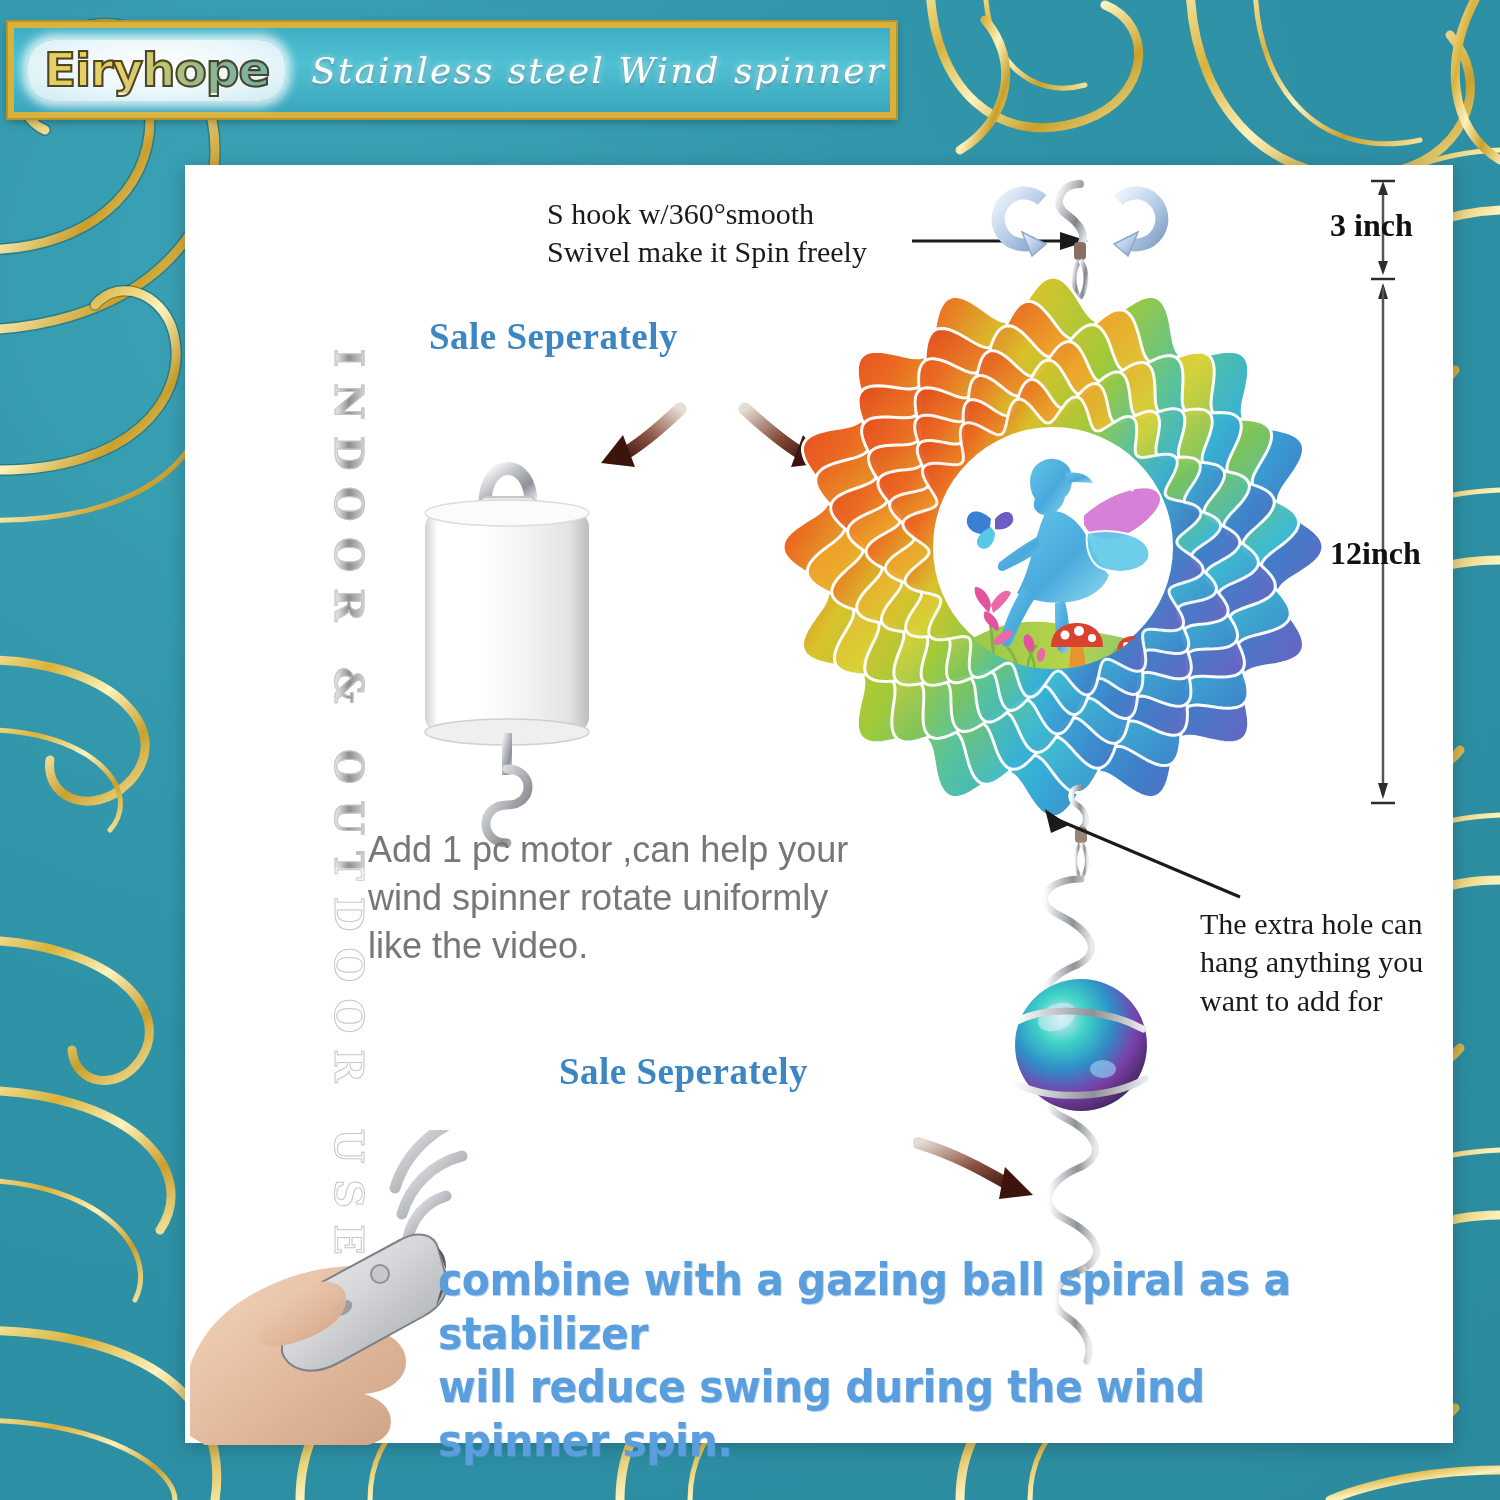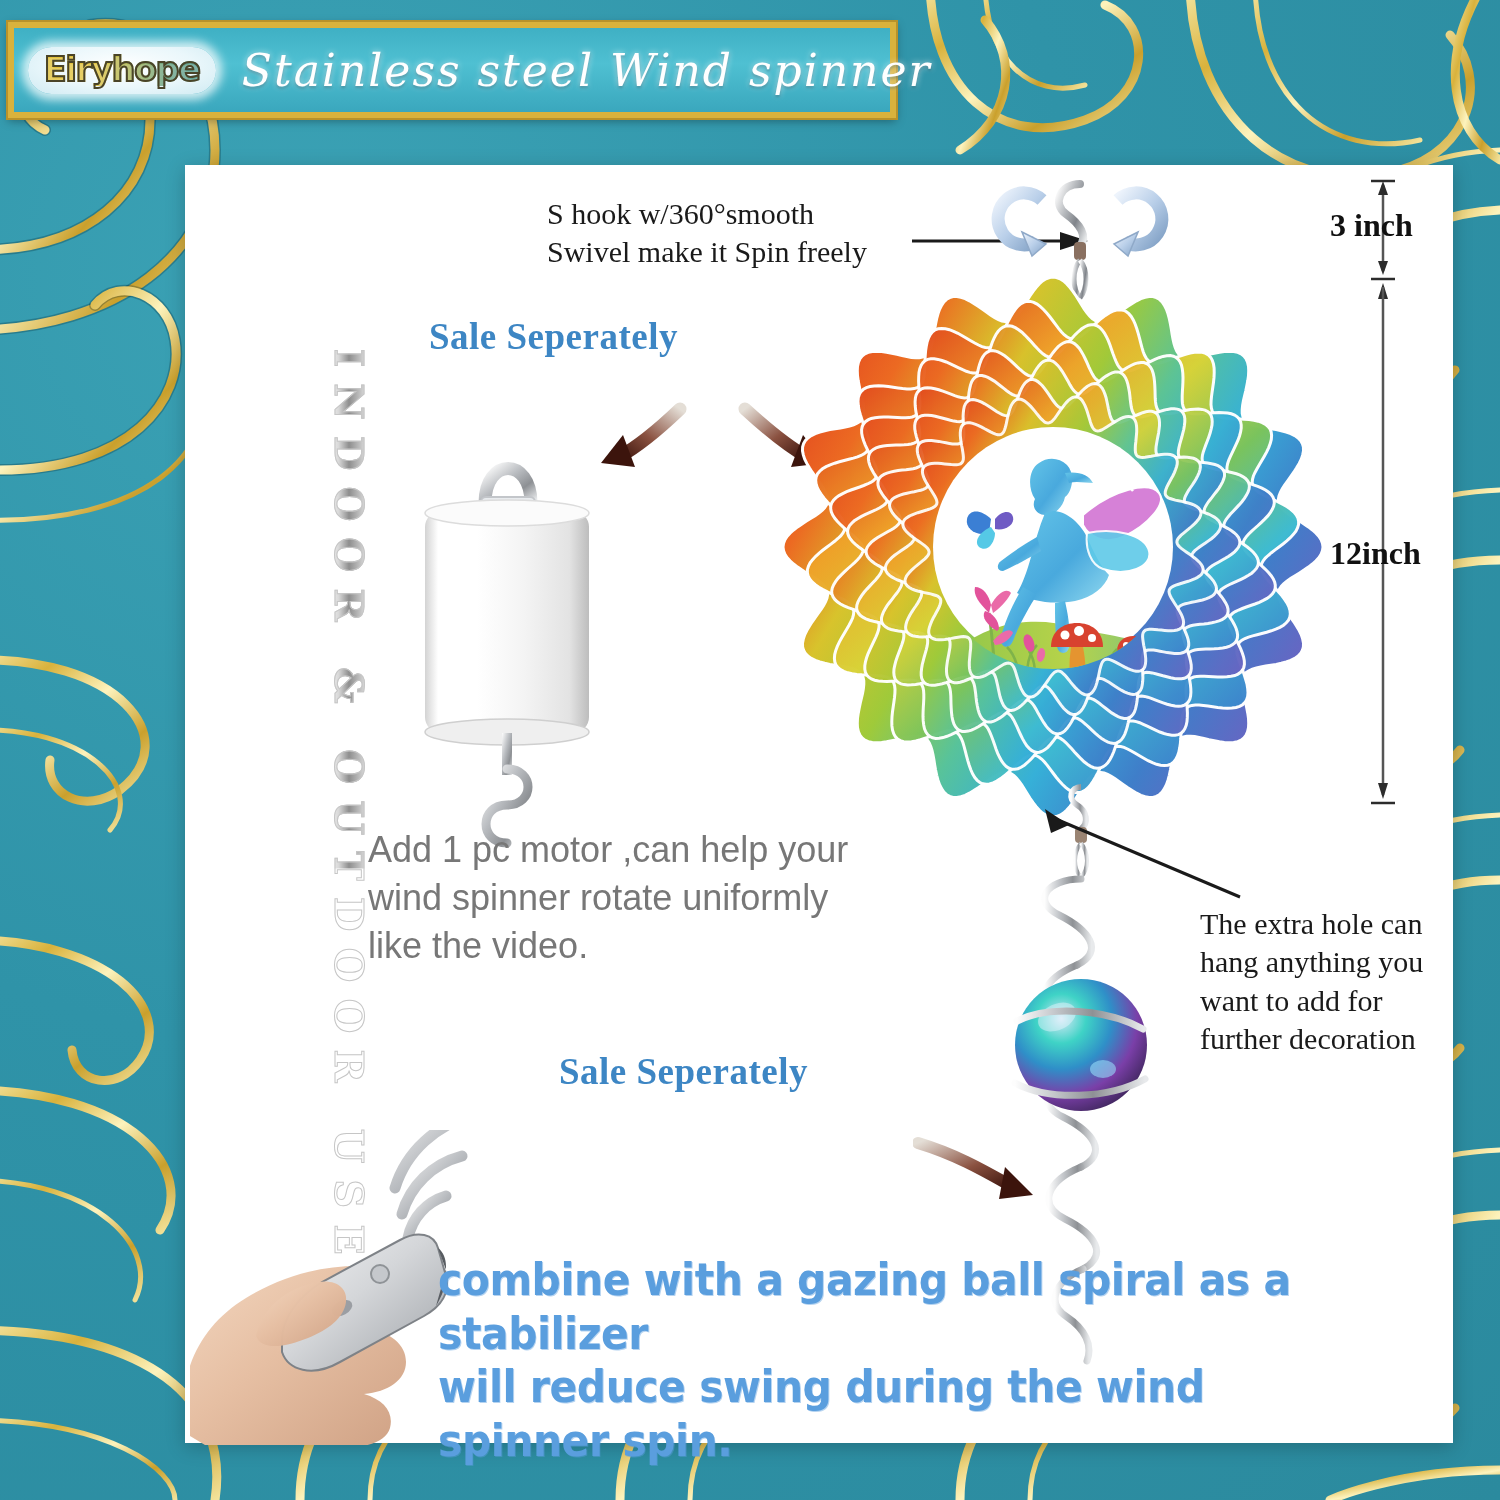--- a/index.html
+++ b/index.html
@@ -25,30 +25,30 @@
     box-shadow:0 0 0 2px #b8922a, 0 3px 9px rgba(0,0,0,.35);
     display:flex;align-items:center;box-sizing:border-box;padding-left:14px;
   }
   #logo{
     position:relative;display:inline-block;padding:6px 16px 8px 16px;
     border-radius:26px;
     background:radial-gradient(ellipse at 50% 40%,#ffffff 0%,#eaf7fb 55%,#cfeaf2 100%);
     box-shadow:0 0 10px 6px rgba(255,255,255,.75);
   }
   #logo-text{
-    font-family:"DejaVu Sans",sans-serif;font-weight:bold;font-size:33px;
+    font-family:"DejaVu Sans",sans-serif;font-weight:bold;font-size:47px;
     letter-spacing:-1px;
     background:linear-gradient(95deg,#e3c23c 0%,#e0c340 34%,#a9b458 55%,#69a282 78%,#5c9e94 100%);
     -webkit-background-clip:text;background-clip:text;color:transparent;
     -webkit-text-stroke:2px #4a4428;
     text-shadow:0 2px 0 rgba(255,255,255,.2);
     line-height:1;display:block;
   }
   #banner-title{
-    font-family:"DejaVu Serif",serif;font-style:italic;font-size:44px;color:#ffffff;
+    font-family:"DejaVu Serif",serif;font-style:italic;font-size:36px;color:#ffffff;
     margin-left:26px;letter-spacing:2px;
     text-shadow:0 0 6px rgba(255,255,255,.65),0 2px 3px rgba(0,60,80,.45);
     white-space:nowrap;
   }
 
   
   #card{
     position:absolute;left:185px;top:165px;width:1268px;height:1278px;
     background:#ffffff;box-shadow:0 4px 18px rgba(0,0,0,.22);
   }
@@ -416,21 +416,20 @@
 
   <svg style="position:absolute;left:840px;top:640px;width:220px;height:100px;" viewBox="0 0 220 100">
     <line x1="215" y1="92" x2="26" y2="12" stroke="#1a1a1a" stroke-width="3"></line>
     <polygon points="20,4 44,20 26,28" fill="#1a1a1a"></polygon>
   </svg>
 
   <div class="serif-note" style="position:absolute;left:988px;top:740px;width:300px;">
     <div>The extra hole can</div>
     <div>hang anything you</div>
     <div>want to add for</div>
-    <div>further decoration</div>
   </div>
 
   <svg style="position:absolute;left:1176px;top:12px;width:40px;height:640px;" viewBox="0 0 40 640">
 
     <line x1="10" y1="4" x2="34" y2="4" stroke="#2c2c2c" stroke-width="2.5"></line>
     <line x1="22" y1="8" x2="22" y2="94" stroke="#555" stroke-width="2.5"></line>
     <polygon points="22,4 17,18 27,18" fill="#2c2c2c"></polygon>
     <polygon points="22,98 17,84 27,84" fill="#2c2c2c"></polygon>
     <line x1="10" y1="102" x2="34" y2="102" stroke="#2c2c2c" stroke-width="2.5"></line>
 

